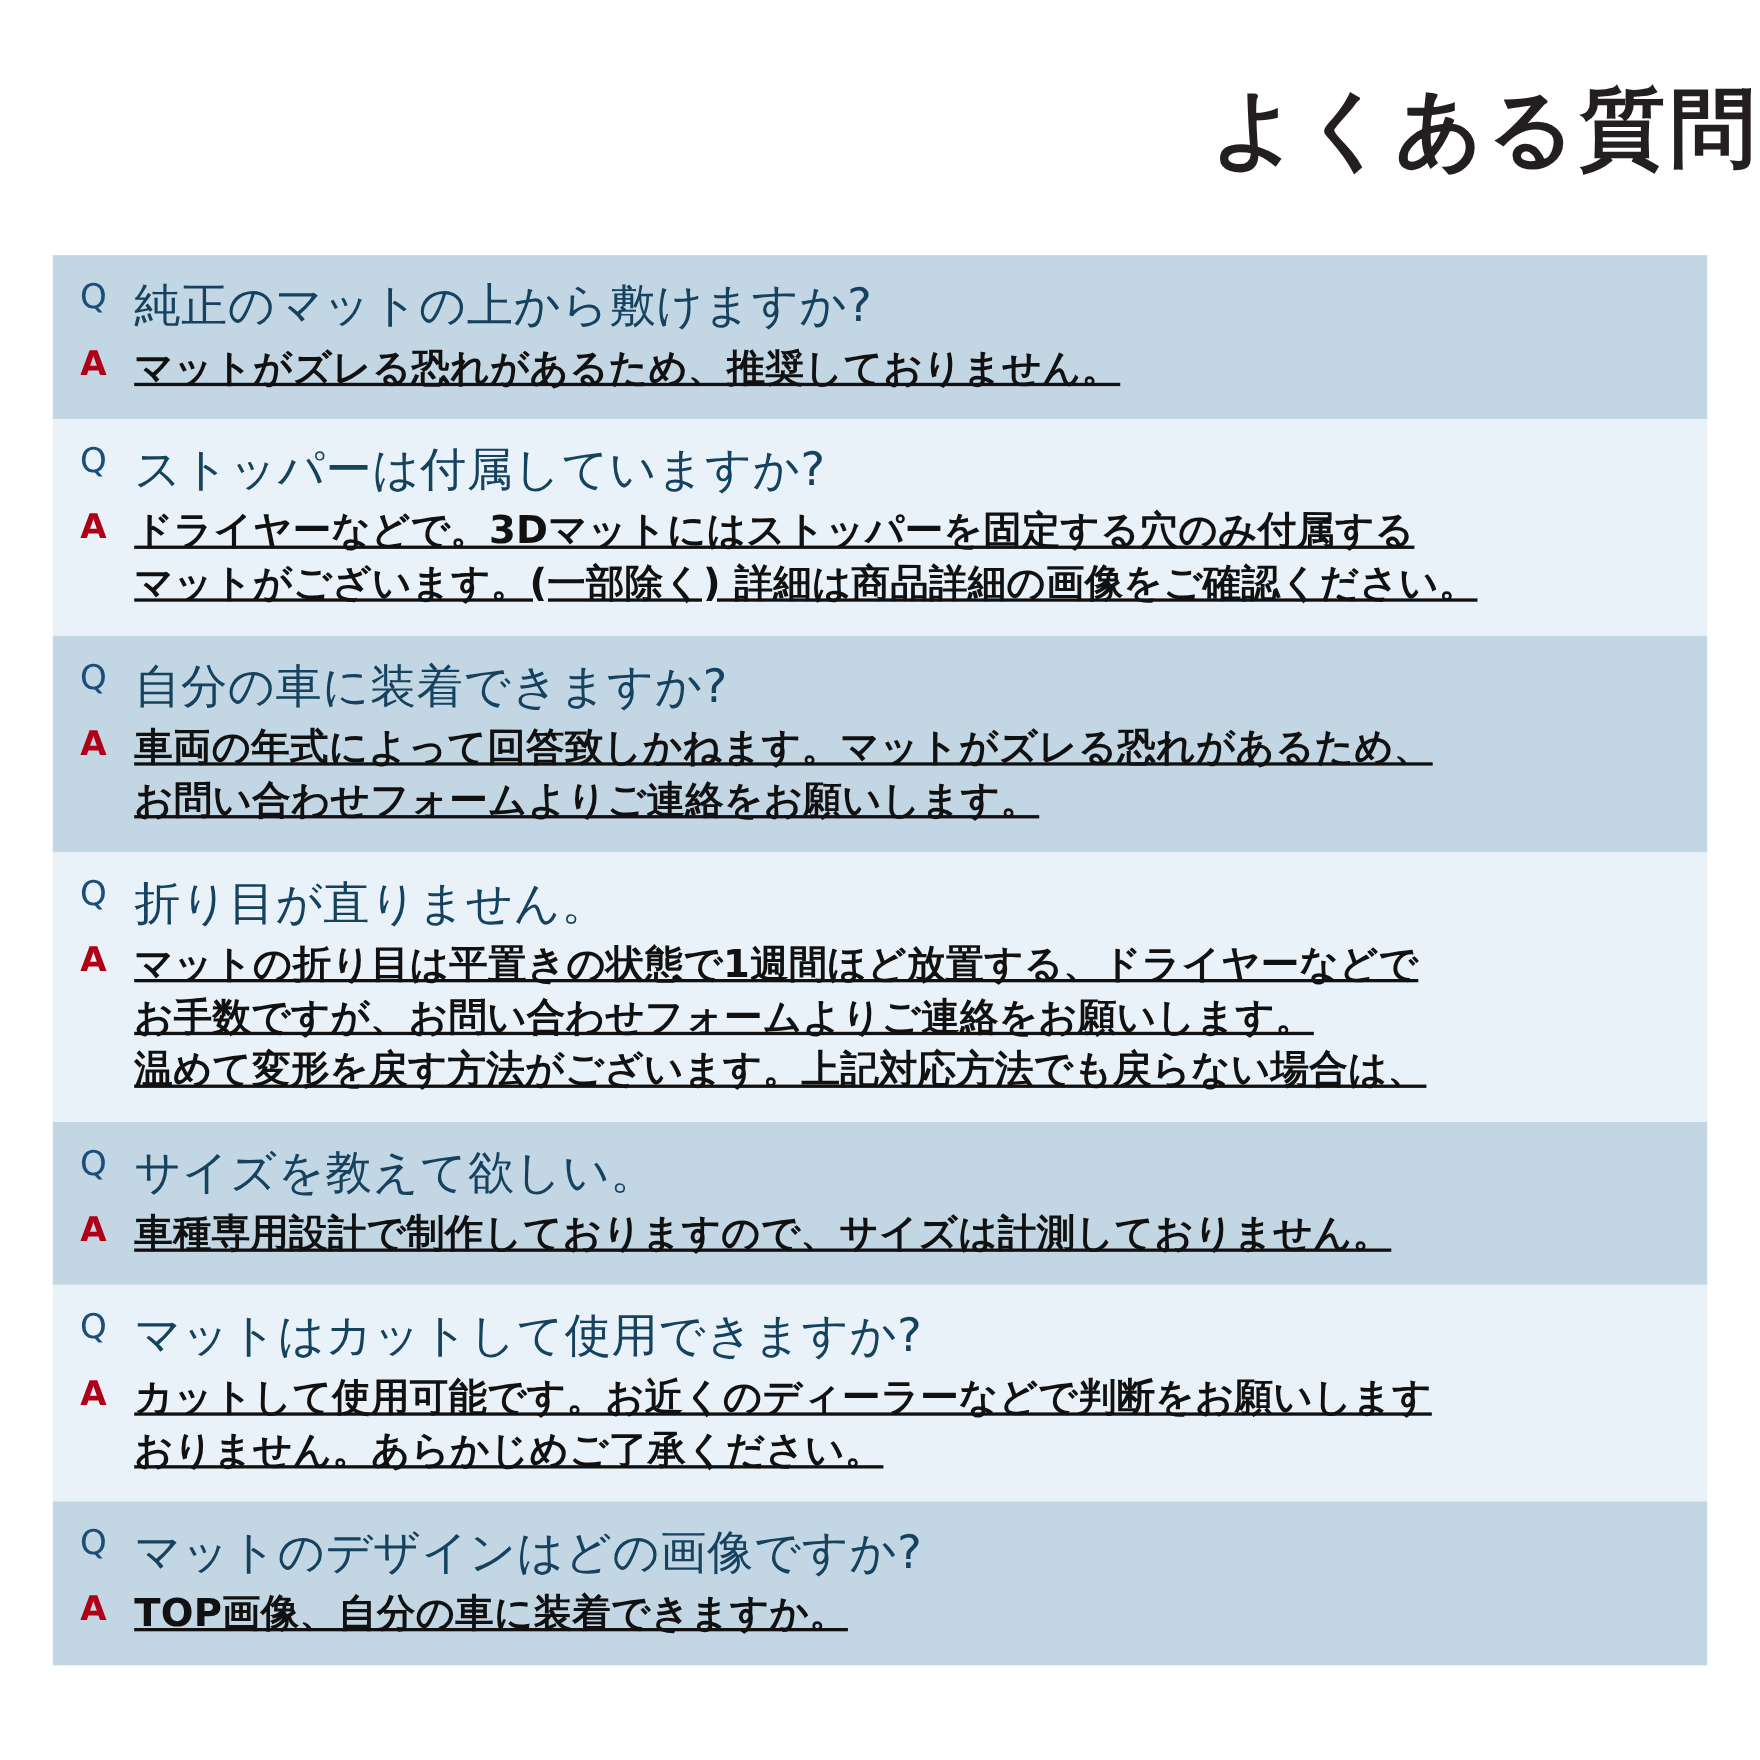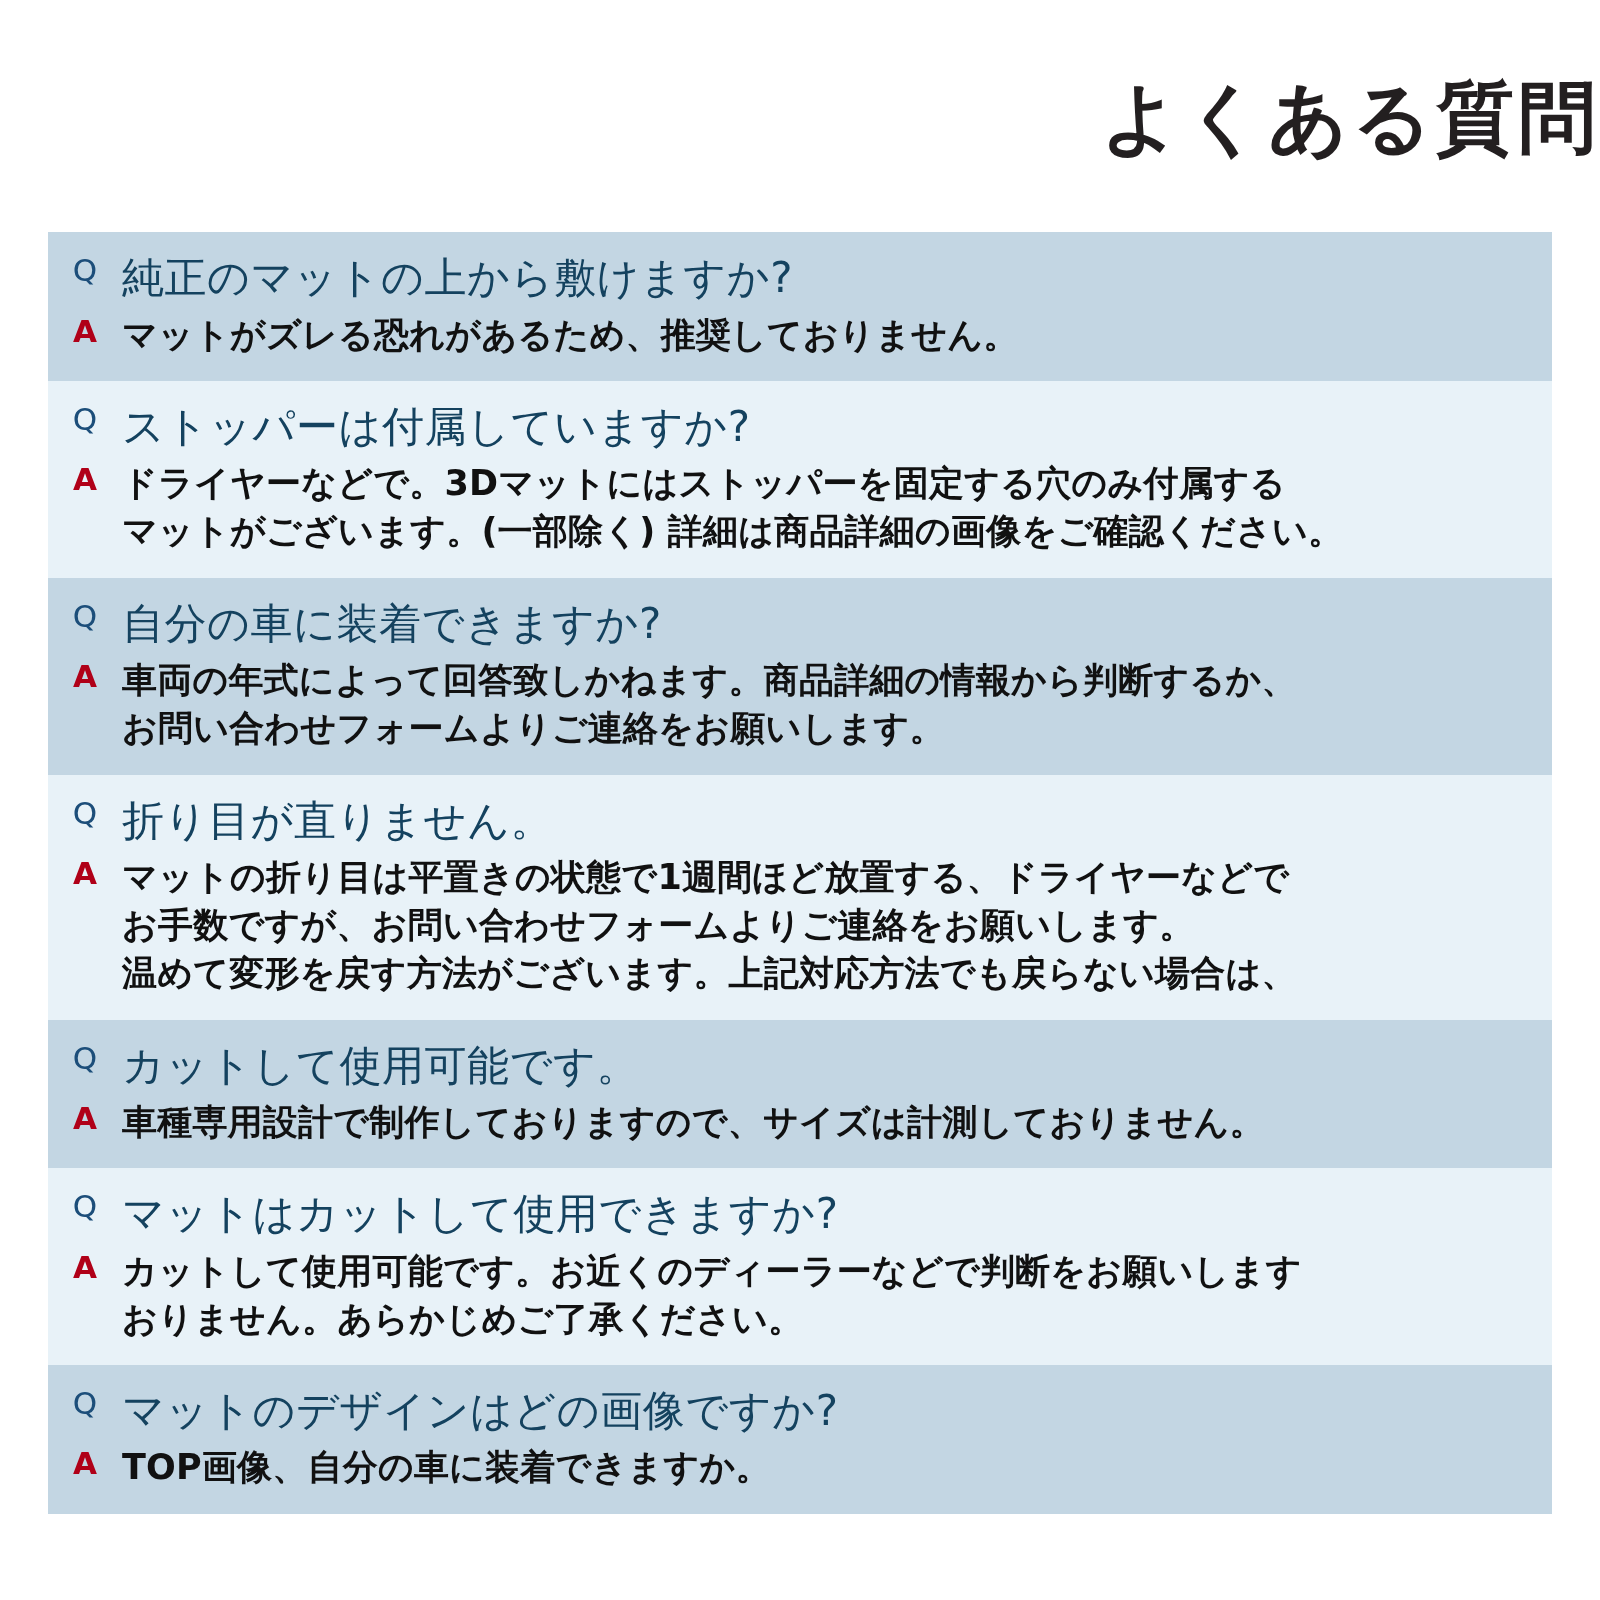--- a/index.html
+++ b/index.html
@@ -71,20 +71,21 @@
     letter-spacing: 0.5px;
     padding-right: 24px;
   }
   .a-text {
     font-size: 35px;
     color: #111111;
     line-height: 1.38;
     font-weight: 700;
     letter-spacing: 0.2px;
     padding-right: 26px;
+    text-decoration: underline;
   }
   .row.answer {
     margin-top: 4px;
   }
 </style>
 </head>
 <body>
 
 <div class="page">
 
@@ -120,21 +121,21 @@
     </div>
 
     <div class="faq-item dark">
       <div class="row question">
         <div class="marker q">Q</div>
         <div class="q-text">自分の車に装着できますか?</div>
       </div>
       <div class="row answer">
         <div class="marker a">A</div>
         <div class="a-text">
-          <div>車両の年式によって回答致しかねます。商品詳細の情報から判断するか、</div>
+          <div>車両の年式によって回答致しかねます。マットがズレる恐れがあるため、</div>
           <div>お問い合わせフォームよりご連絡をお願いします。</div>
         </div>
       </div>
     </div>
 
     <div class="faq-item light">
       <div class="row question">
         <div class="marker q">Q</div>
         <div class="q-text">折り目が直りません。</div>
       </div>
@@ -144,21 +145,21 @@
           <div>マットの折り目は平置きの状態で1週間ほど放置する、ドライヤーなどで</div>
           <div>お手数ですが、お問い合わせフォームよりご連絡をお願いします。</div>
           <div>温めて変形を戻す方法がございます。上記対応方法でも戻らない場合は、</div>
         </div>
       </div>
     </div>
 
     <div class="faq-item dark">
       <div class="row question">
         <div class="marker q">Q</div>
-        <div class="q-text">カットして使用可能です。</div>
+        <div class="q-text">サイズを教えて欲しい。</div>
       </div>
       <div class="row answer">
         <div class="marker a">A</div>
         <div class="a-text">
           <div>車種専用設計で制作しておりますので、サイズは計測しておりません。</div>
         </div>
       </div>
     </div>
 
     <div class="faq-item light">

